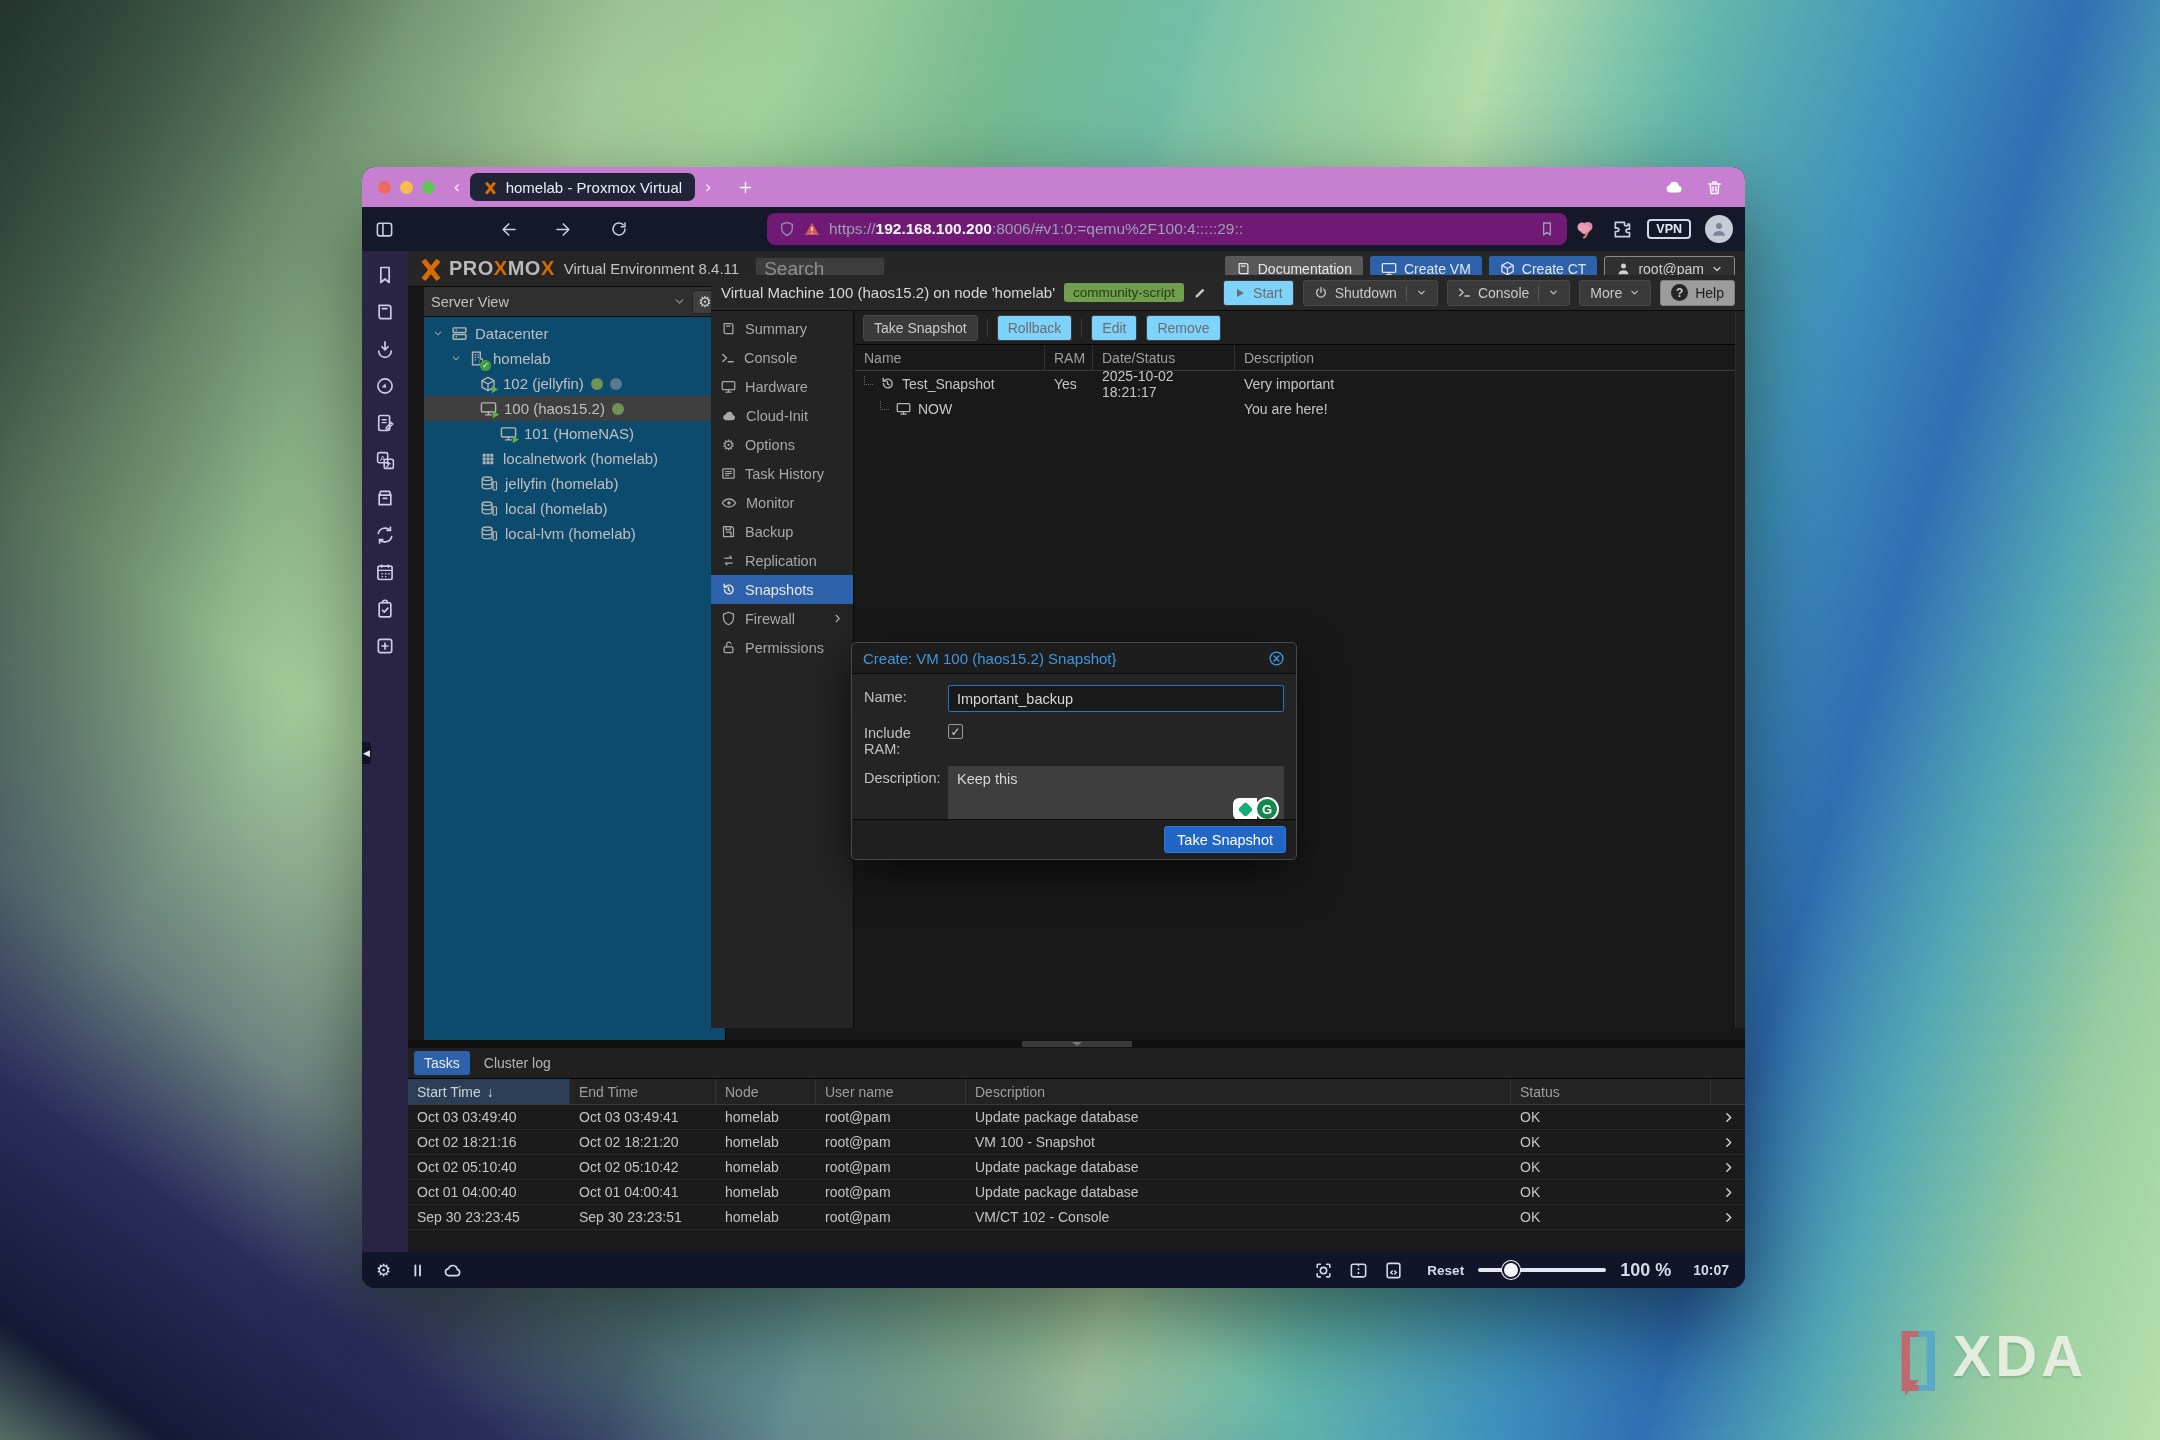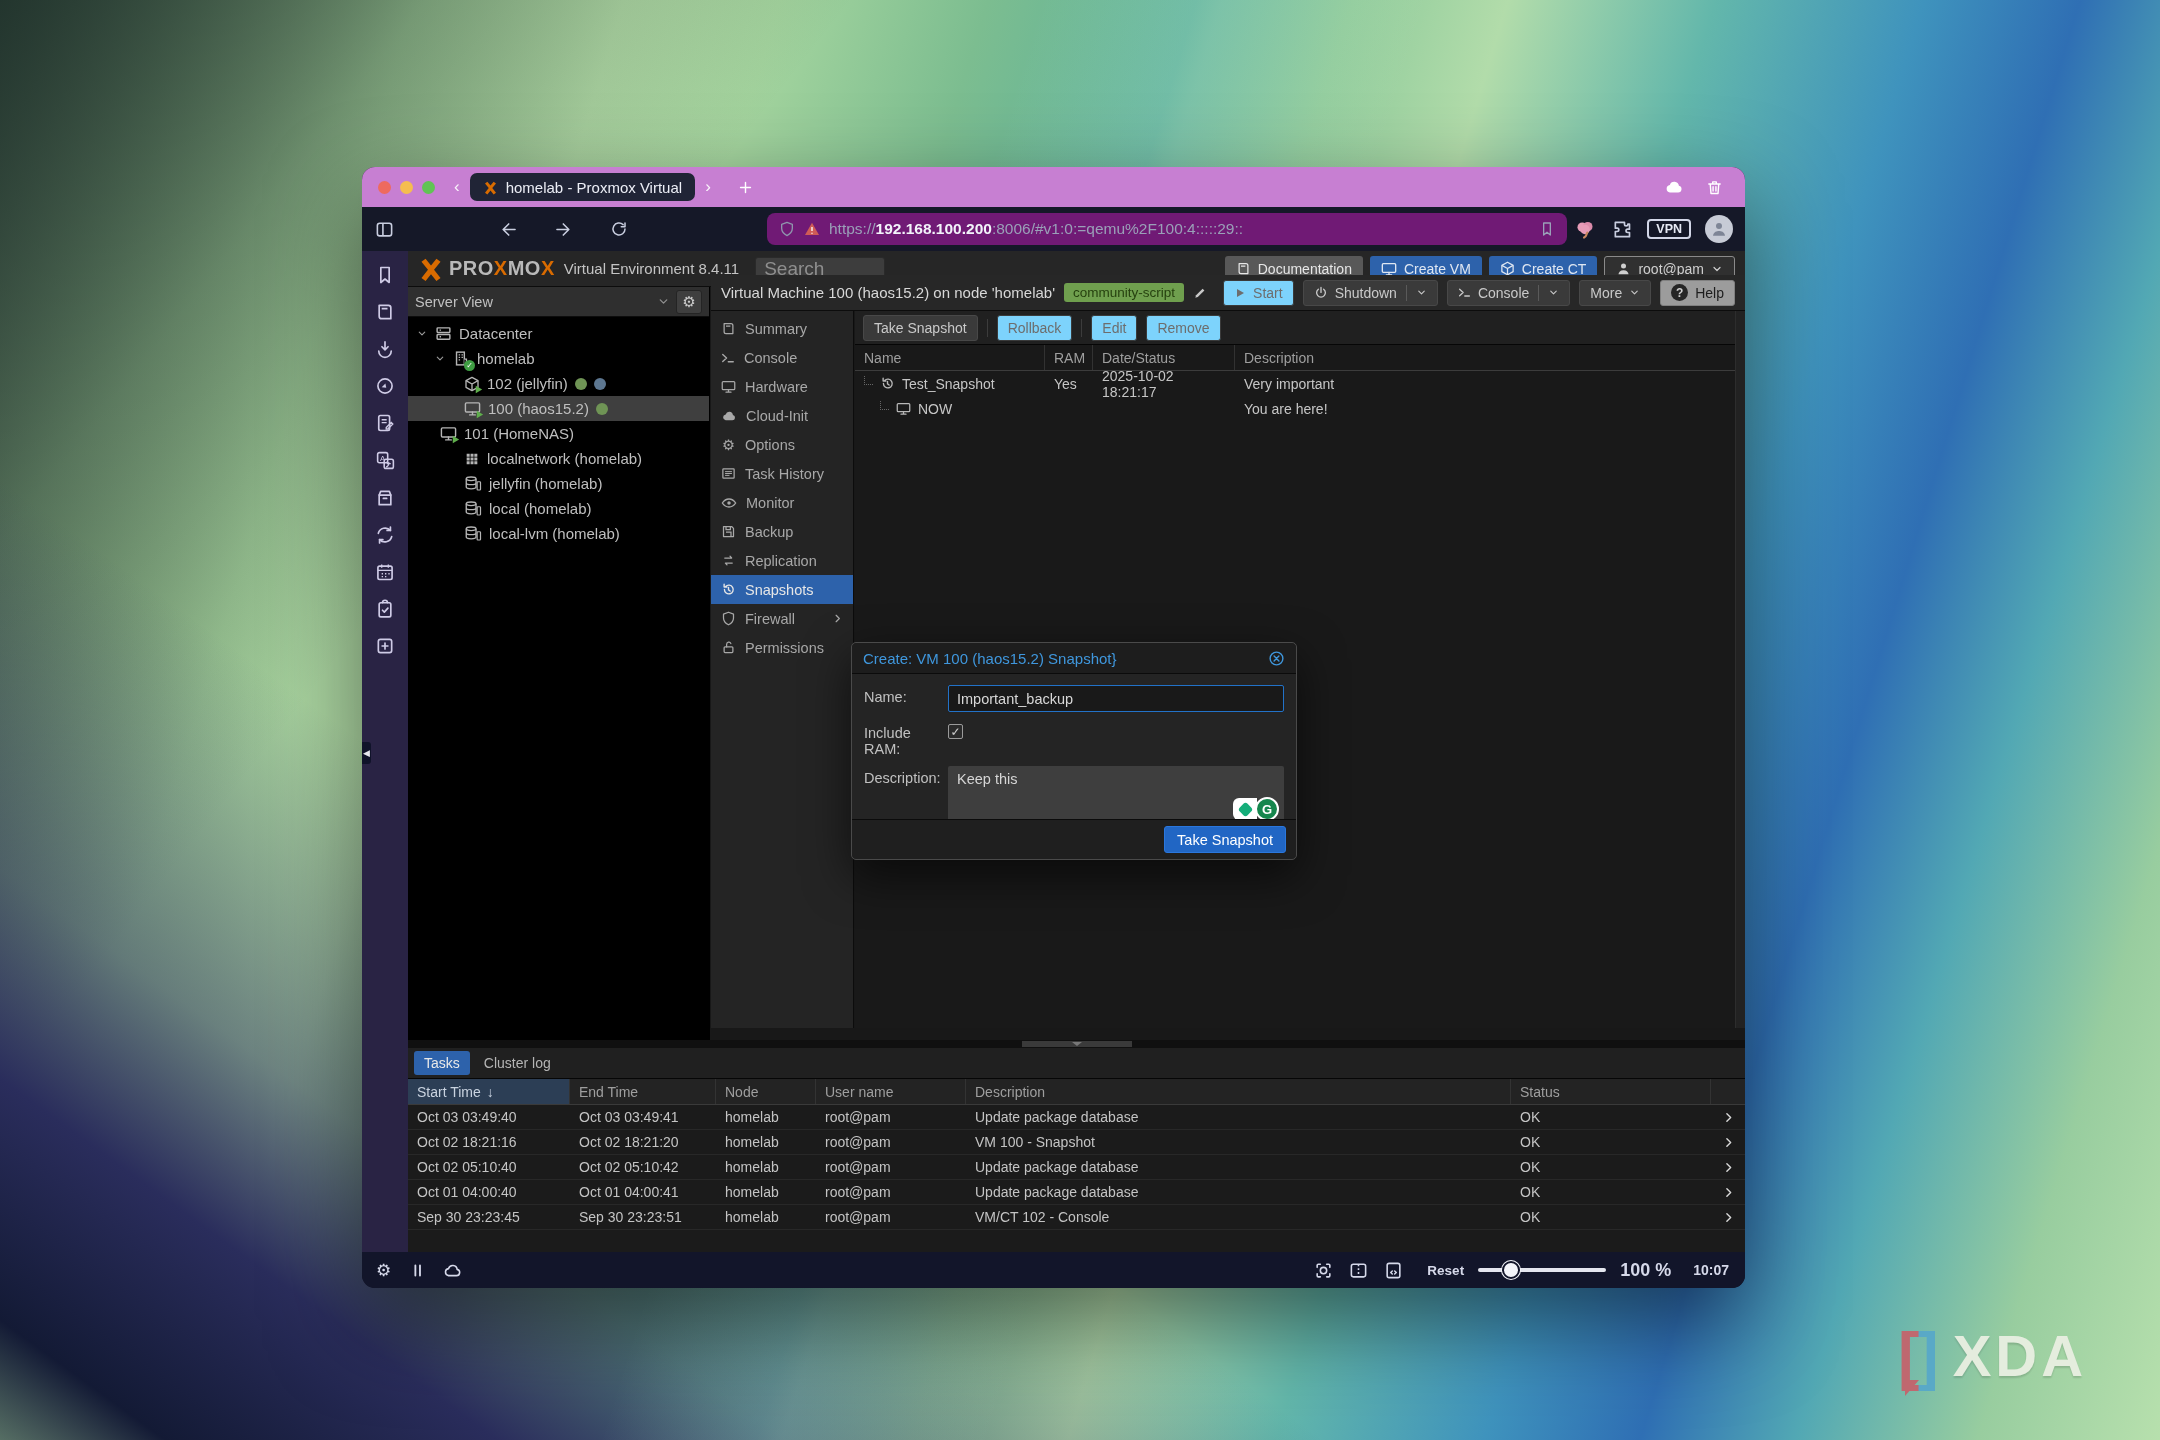--- a/index.html
+++ b/index.html
@@ -41,21 +41,21 @@
   .brand-word .ox{color:#d96b00;}
   .ver{font-size:15px;color:#c4c4c4;margin-left:9px;}
   .pve-search{margin-left:16px;width:130px;height:24px;background:#3d3d3d;border:1px solid #2a2a2a;border-radius:3px;color:#a8a8a8;font-size:19px;padding:0 8px;}
   .pve-search::placeholder{color:#8f8f8f;}
   .hbtns{margin-left:auto;display:flex;gap:7px;align-items:center;}
   .hbtn{height:26px;border-radius:3px;display:flex;align-items:center;gap:7px;padding:0 11px;font-size:14px;}
   .hbtn.gray{background:#585858;color:#e6e6e6;}
   .hbtn.blue{background:#2d62ab;color:#dfe7f2;}
   .hbtn.user{background:#303030;border:1px solid #8a8a8a;color:#cfcfcf;}
   
-  .tree-panel{position:absolute;left:0;top:36px;width:302px;height:753px;background:#000000;border-right:1px solid #000;}
+  .tree-panel{position:absolute;left:16px;top:36px;width:302px;height:753px;background:#0c4a6e;border-right:1px solid #000;}
   .sv-bar{height:30px;background:#2f2f2f;border-bottom:1px solid #0d0d0d;display:flex;align-items:center;padding:0 7px;color:#c0c0c0;font-size:14.5px;}
   .sv-gear{margin-left:6px;width:26px;height:24px;background:#3f3f3f;border:1px solid #242424;border-radius:3px;display:flex;align-items:center;justify-content:center;color:#cccccc;font-size:15px;}
   .trow{height:25px;display:flex;align-items:center;gap:7px;color:#bfbfbf;font-size:15px;white-space:nowrap;}
   .trow.sel{background:#3f3f3f;}
   .tcaret{width:12px;color:#9a9a9a;font-size:11px;text-align:center;}
   .dot{width:12px;height:12px;border-radius:50%;display:inline-block;}
   .dot.g{background:#6f9455;} .dot.b{background:#5d7791;}
   .playov{position:absolute;right:-4px;bottom:-3px;color:#5fae4c;}
   .ticon{position:relative;display:flex;color:#b5b5b5;}
   .chk-badge{position:absolute;right:-5px;bottom:-4px;width:11px;height:11px;border-radius:50%;background:#3f9e43;color:#fff;font-size:8px;display:flex;align-items:center;justify-content:center;}
@@ -509,21 +509,21 @@
                 <svg class="ic" width="17" height="17">
                   <use href="#i-mon"></use>
                 </svg>
                 <svg class="ic playov" width="11" height="11">
                   <use href="#i-play"></use>
                 </svg>
               </span>
             <span>100 (haos15.2)</span>
             <span class="dot g"></span>
           </div>
-          <div class="trow" style="padding-left:32px">
+          <div class="trow" style="padding-left:76px">
             <span class="ticon">
                 <svg class="ic" width="17" height="17">
                   <use href="#i-mon"></use>
                 </svg>
                 <svg class="ic playov" width="11" height="11">
                   <use href="#i-play"></use>
                 </svg>
               </span>
             <span>101 (HomeNAS)</span>
           </div>

